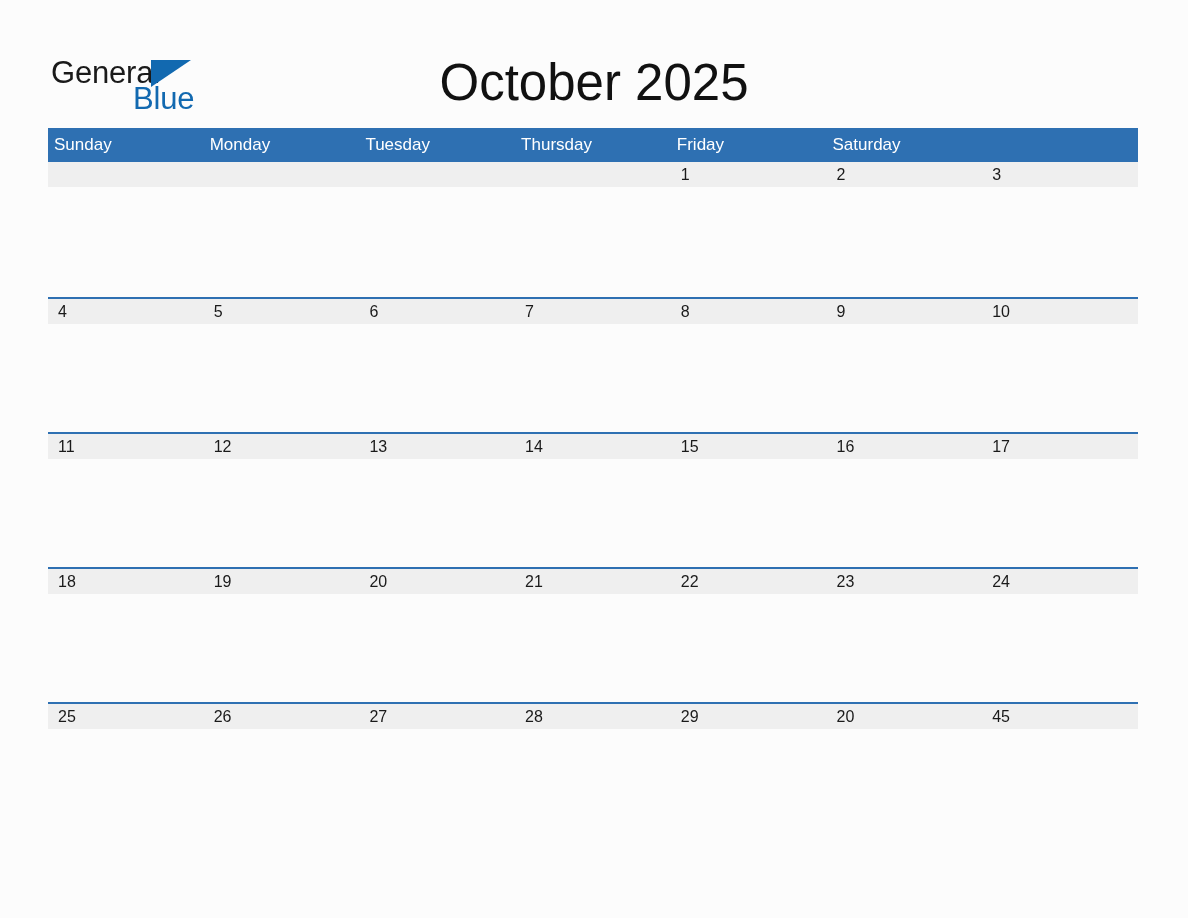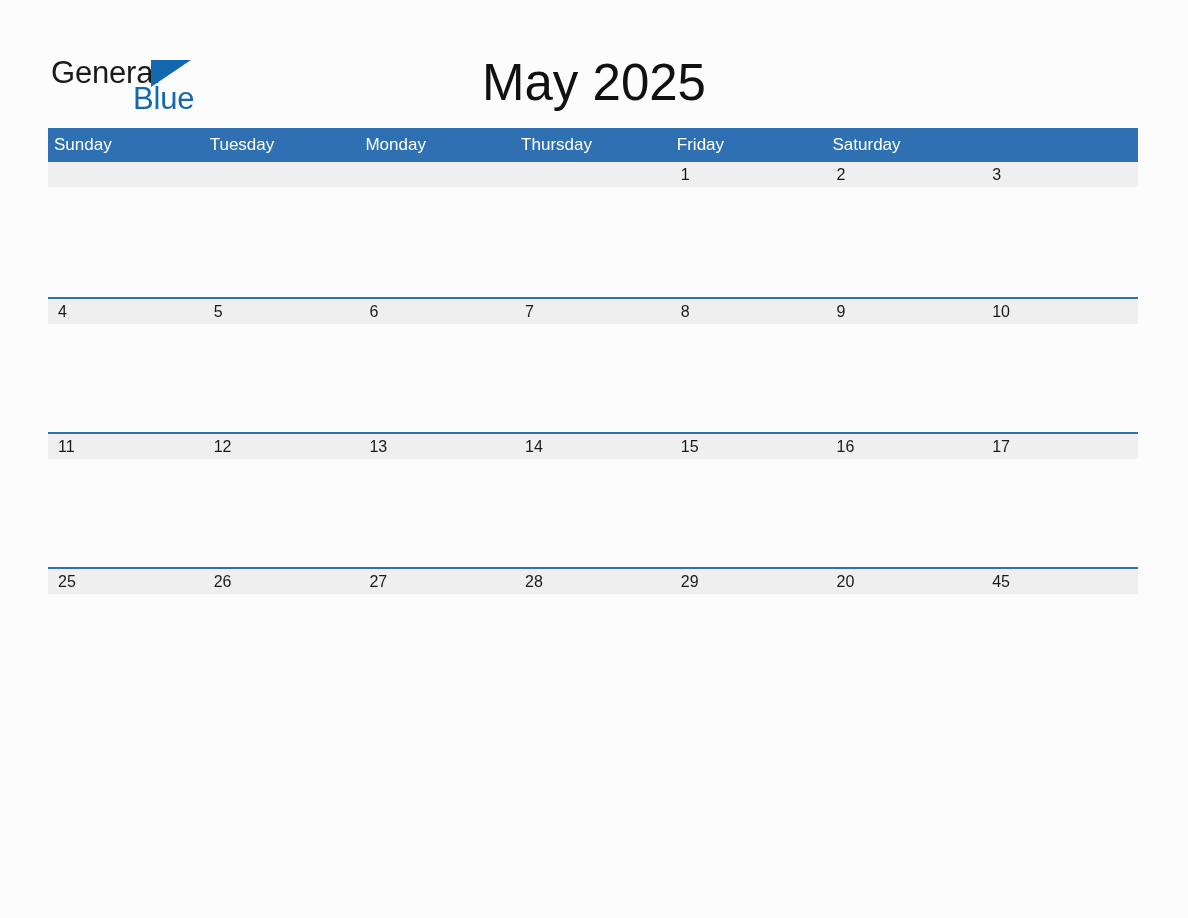--- a/index.html
+++ b/index.html
@@ -159,30 +159,30 @@
 <div id="page">
 
   <div id="banner">
 
     <div id="logo">
       <span id="logo-general">General</span>
       <span id="logo-triangle"></span>
       <span id="logo-blue">Blue</span>
     </div>
 
-    <div id="month-title">May 2025</div>
+    <div id="month-title">October 2025</div>
 
 
   </div>
 
   <div id="calendar">
     <div class="weekday-header" id="weekday-header">
         <div class="weekday-cell">Sunday</div>
+        <div class="weekday-cell">Monday</div>
         <div class="weekday-cell">Tuesday</div>
-        <div class="weekday-cell">Monday</div>
         <div class="weekday-cell">Thursday</div>
         <div class="weekday-cell">Friday</div>
         <div class="weekday-cell">Saturday</div>
       </div>
     <div id="week-rows">
         <div class="week-row">
           <div class="date-band">
             <div class="date-cell empty"></div>
             <div class="date-cell empty"></div>
             <div class="date-cell empty"></div>
@@ -212,20 +212,32 @@
             <div class="date-cell">13</div>
             <div class="date-cell">14</div>
             <div class="date-cell">15</div>
             <div class="date-cell">16</div>
             <div class="date-cell">17</div>
           </div>
           <div class="event-area"></div>
         </div>
         <div class="week-row with-rule">
           <div class="date-band">
+            <div class="date-cell">18</div>
+            <div class="date-cell">19</div>
+            <div class="date-cell">20</div>
+            <div class="date-cell">21</div>
+            <div class="date-cell">22</div>
+            <div class="date-cell">23</div>
+            <div class="date-cell">24</div>
+          </div>
+          <div class="event-area"></div>
+        </div>
+        <div class="week-row with-rule">
+          <div class="date-band">
             <div class="date-cell">25</div>
             <div class="date-cell">26</div>
             <div class="date-cell">27</div>
             <div class="date-cell">28</div>
             <div class="date-cell">29</div>
             <div class="date-cell">20</div>
             <div class="date-cell">45</div>
           </div>
           <div class="event-area"></div>
         </div>

